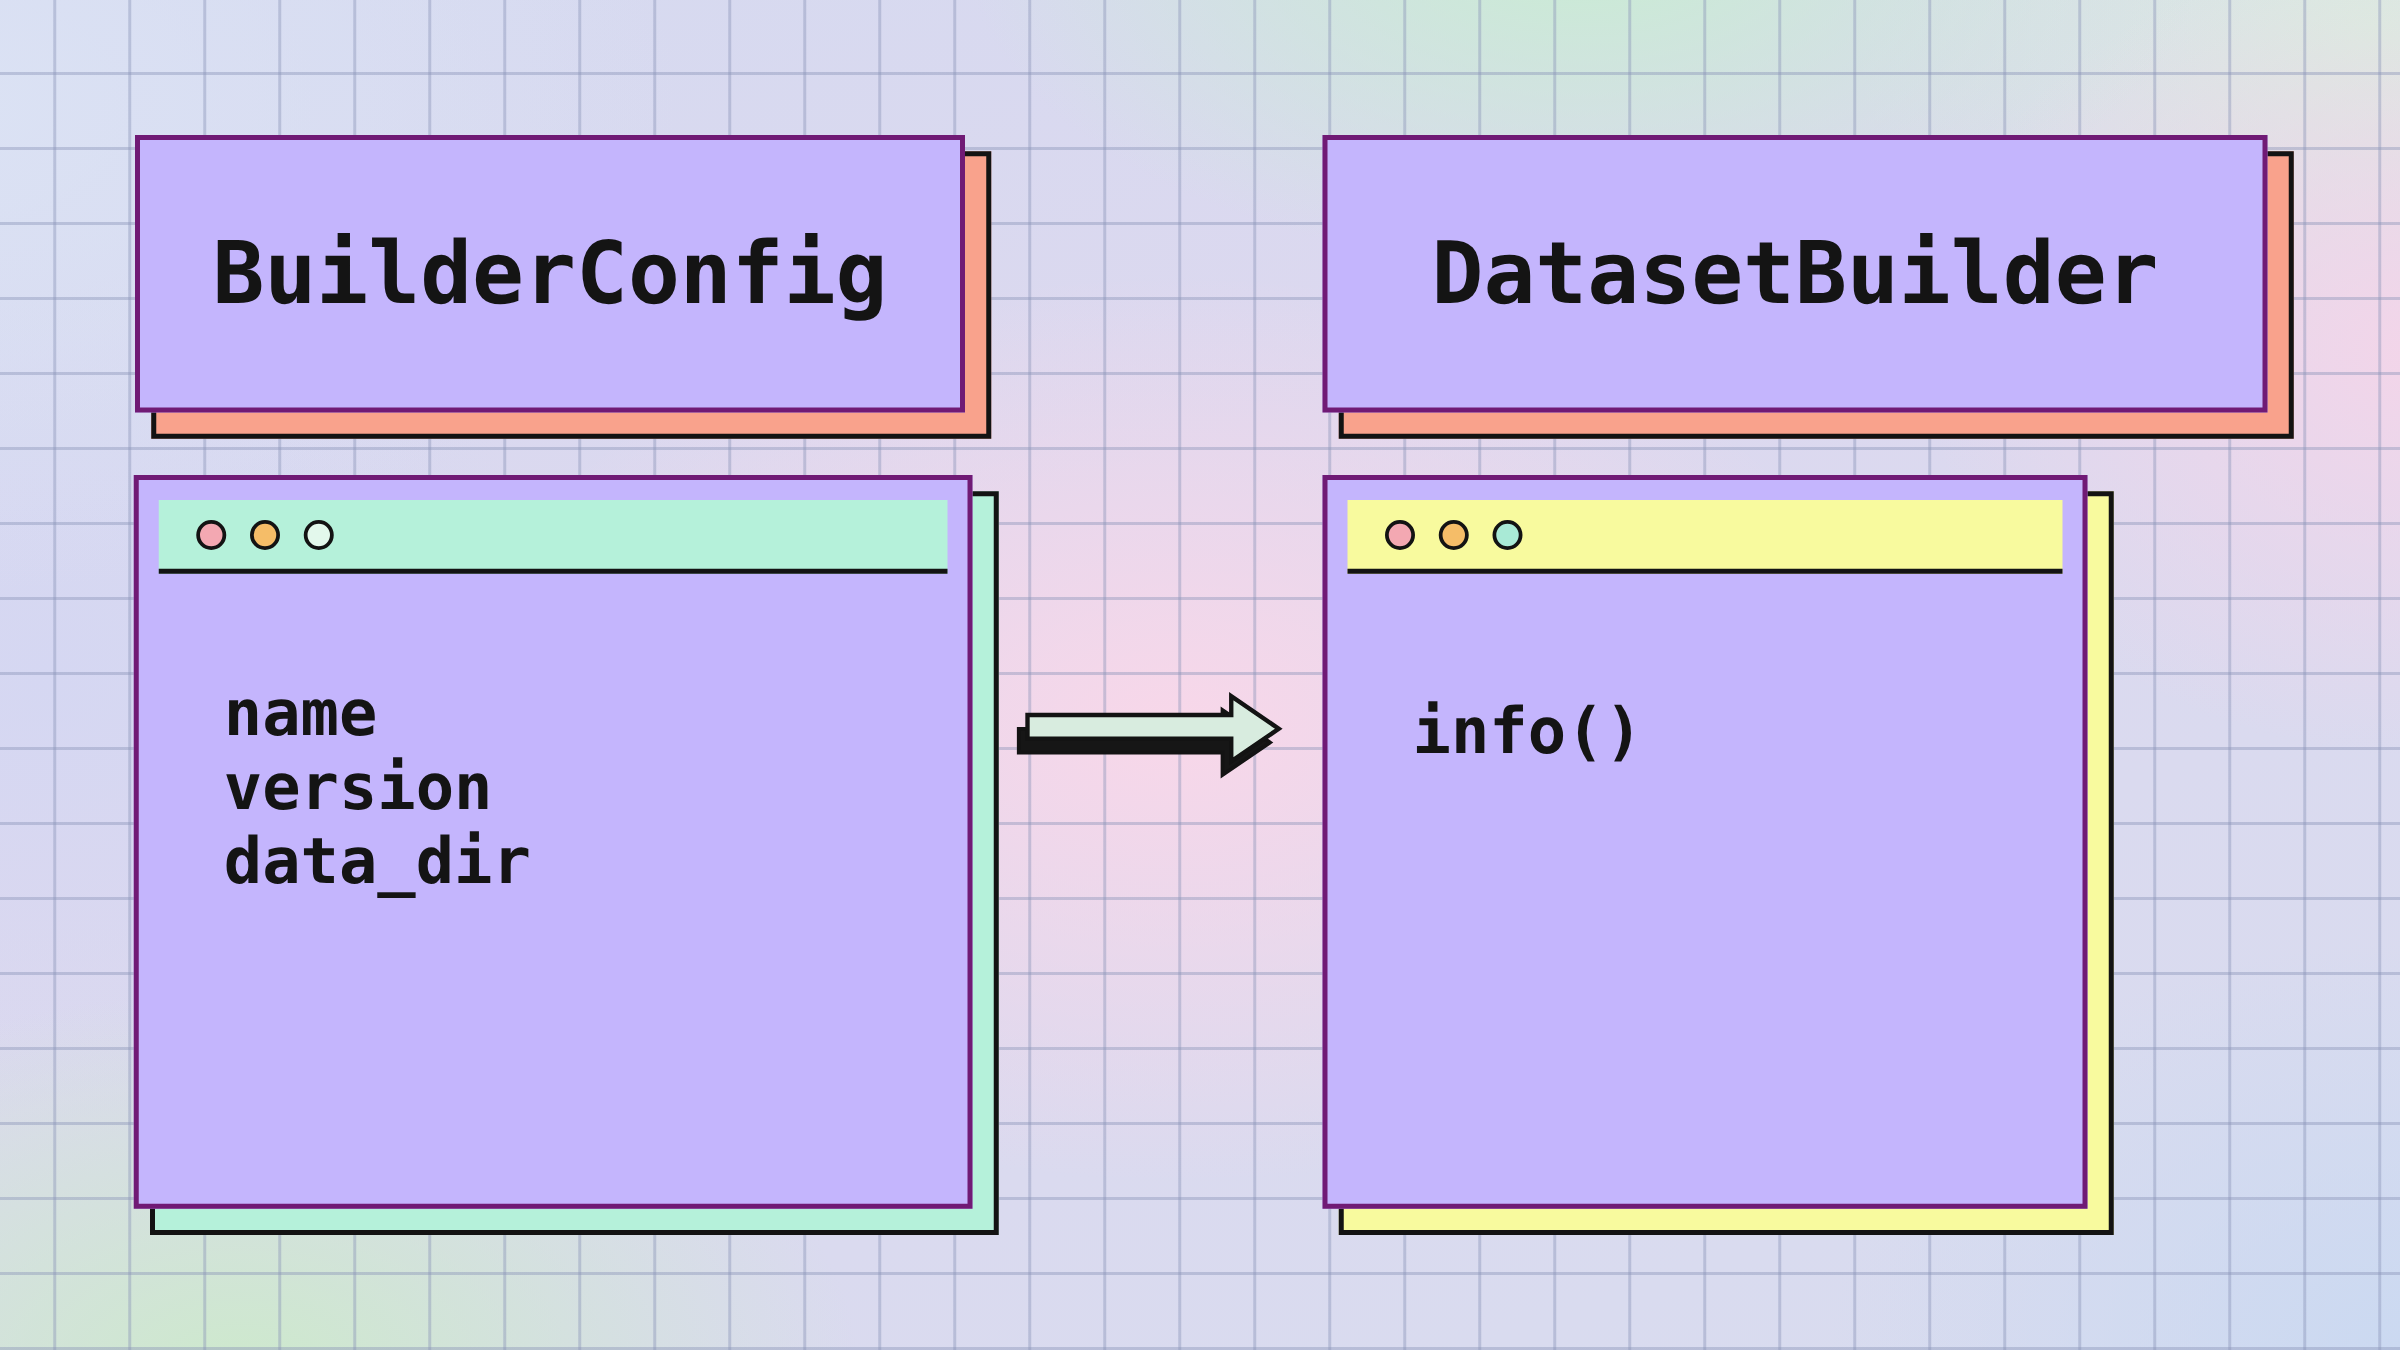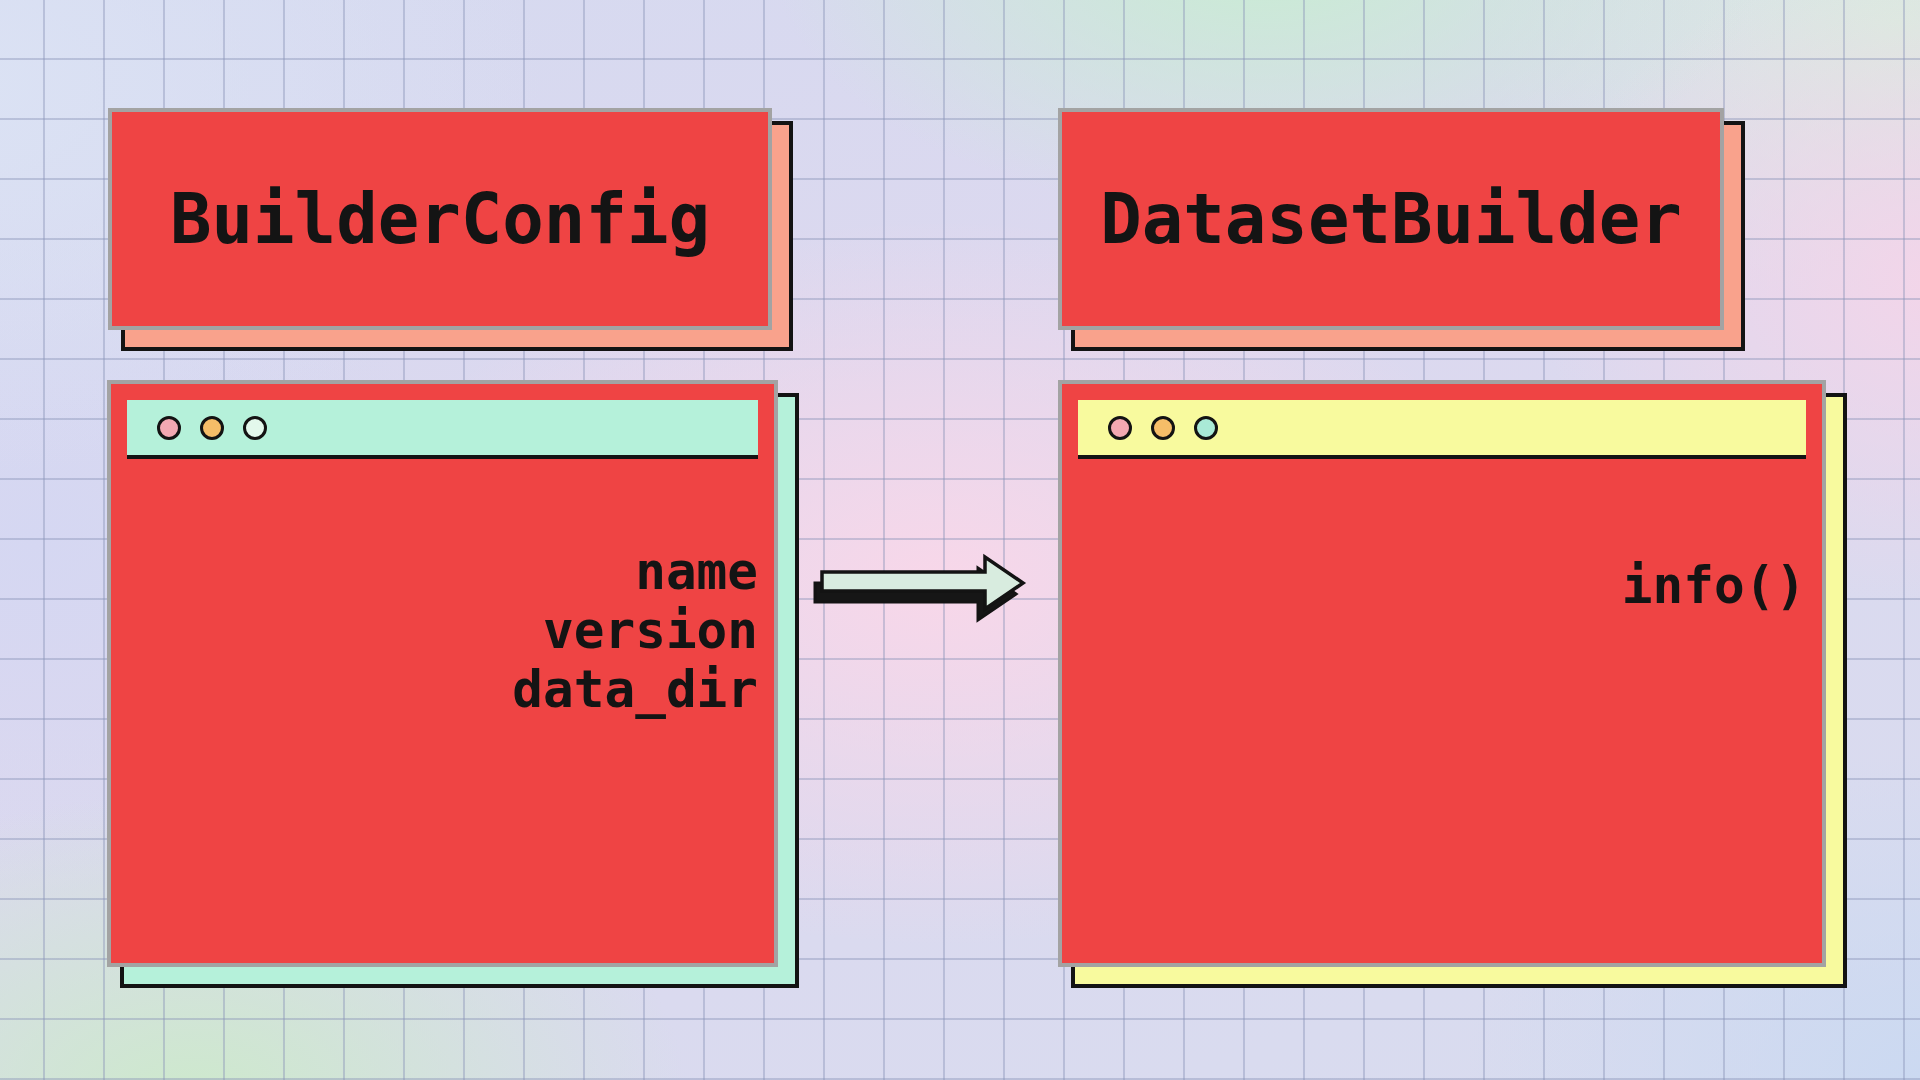--- a/index.html
+++ b/index.html
@@ -23,23 +23,22 @@
       radial-gradient(700px 500px at 100% 100%, #cbd9f1 0%, rgba(203,217,241,0) 65%),
       radial-gradient(900px 600px at -2% 8%, #dbe2f4 0%, rgba(219,226,244,0) 65%),
       radial-gradient(700px 600px at 2% 50%, #d5d7f2 0%, rgba(213,215,242,0) 60%),
       linear-gradient(160deg, #d5daf0 0%, #dcd8ef 40%, #d8dcef 100%);
     background-position: 45px 0, 0 0, 0 0, 0 0, 0 0, 0 0, 0 0, 0 0, 0 0, 0 0, 0 0;
   }
 
   
   .panel {
     position: absolute;
-    background: #ef4444;
-    border: 4px solid #a3a3a3;
-    text-align: right;
+    background: #c4b5fd;
+    border: 4px solid #701a75;
   }
   .panel::after {
     content: "";
     position: absolute;
     z-index: -1;
     left: 9px;
     top: 9px;
     width: calc(100% + 8px);
     height: calc(100% + 8px);
     border: 4px solid #131313;
@@ -54,26 +53,26 @@
     height: 222px;
     --sh: var(--card-shadow, #f9a28c);
   }
   .title-card .title-text {
     font-size: 69px;
     font-weight: bold;
     letter-spacing: 0;
     white-space: nowrap;
   }
   #card-left  { left: 108px; top: 108px; width: 664px; }
-  #card-right { left: 1058px; top: 108px; width: 666px; }
+  #card-right { left: 1058px; top: 108px; width: 756px; }
 
   
   .window { height: 587px; padding: 16px; }
   #window-left  { left: 107px;  top: 380px; width: 671px; --sh: var(--mint-header, #b5f1da); }
-  #window-right { left: 1058px; top: 380px; width: 768px; --sh: var(--yellow-header, #f8fa9e); }
+  #window-right { left: 1058px; top: 380px; width: 612px; --sh: var(--yellow-header, #f8fa9e); }
 
   .titlebar {
     height: 59px;
     border-bottom: 4px solid #131313;
     display: flex;
     align-items: center;
     padding-left: 30px;
     gap: 19px;
   }
   #window-left  .titlebar { background: var(--mint-header, #b5f1da); }

